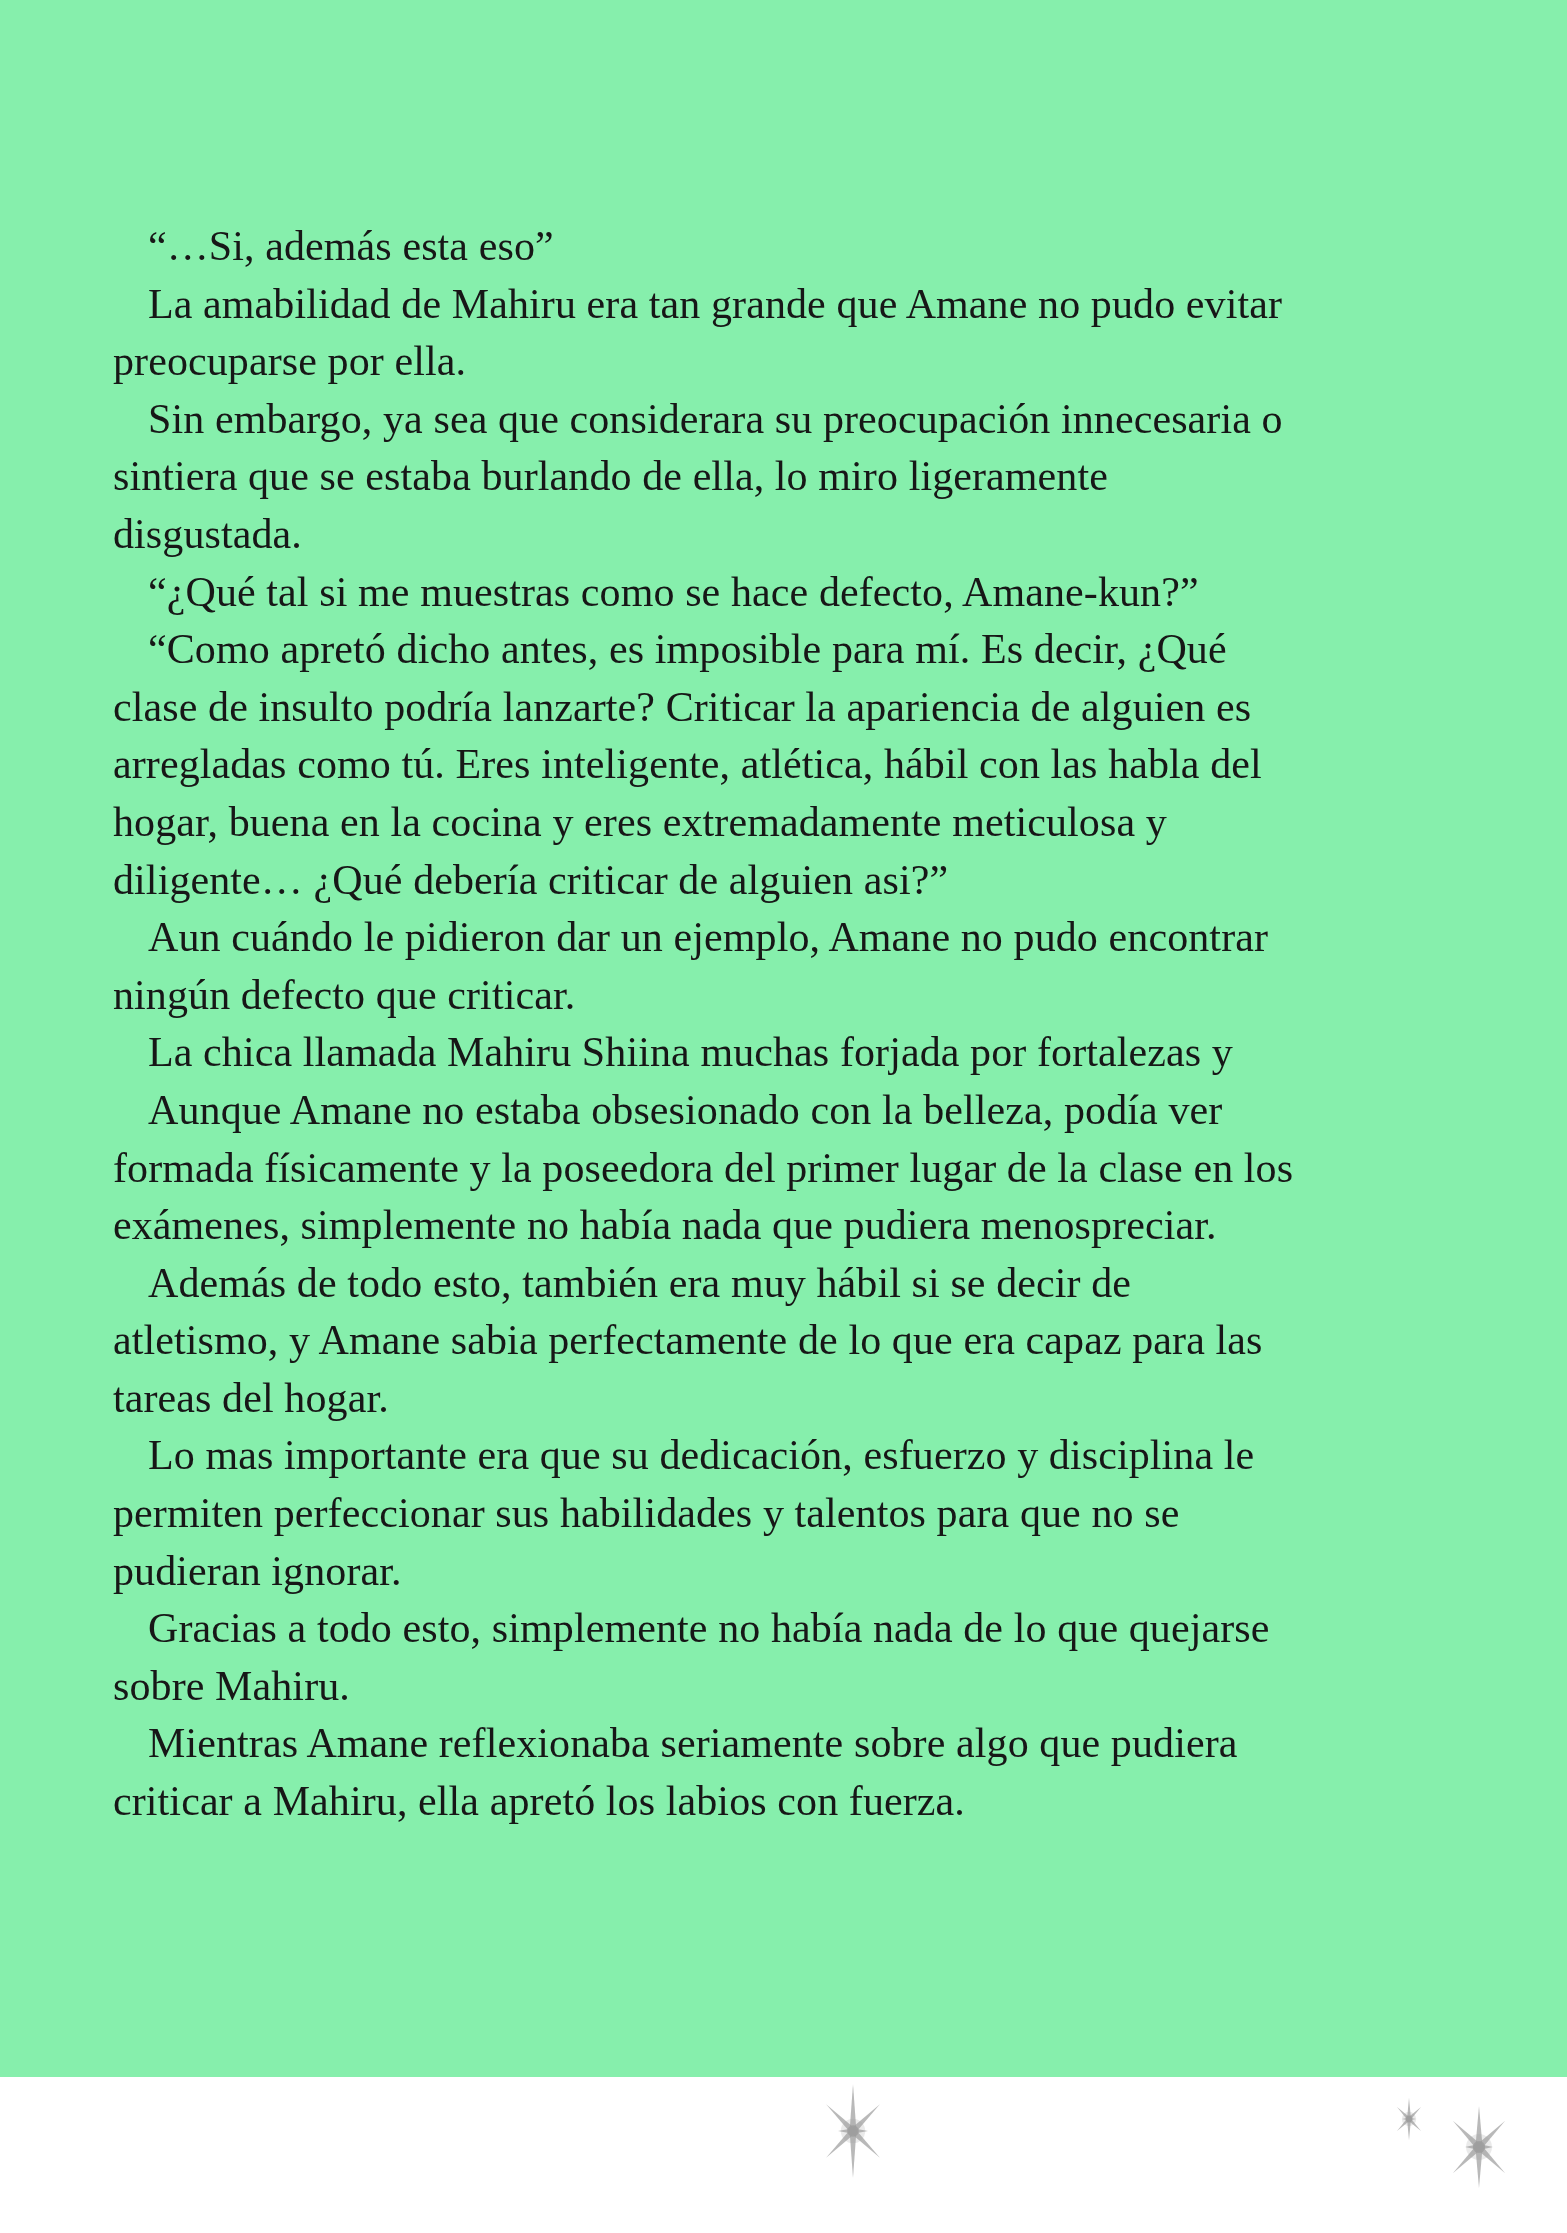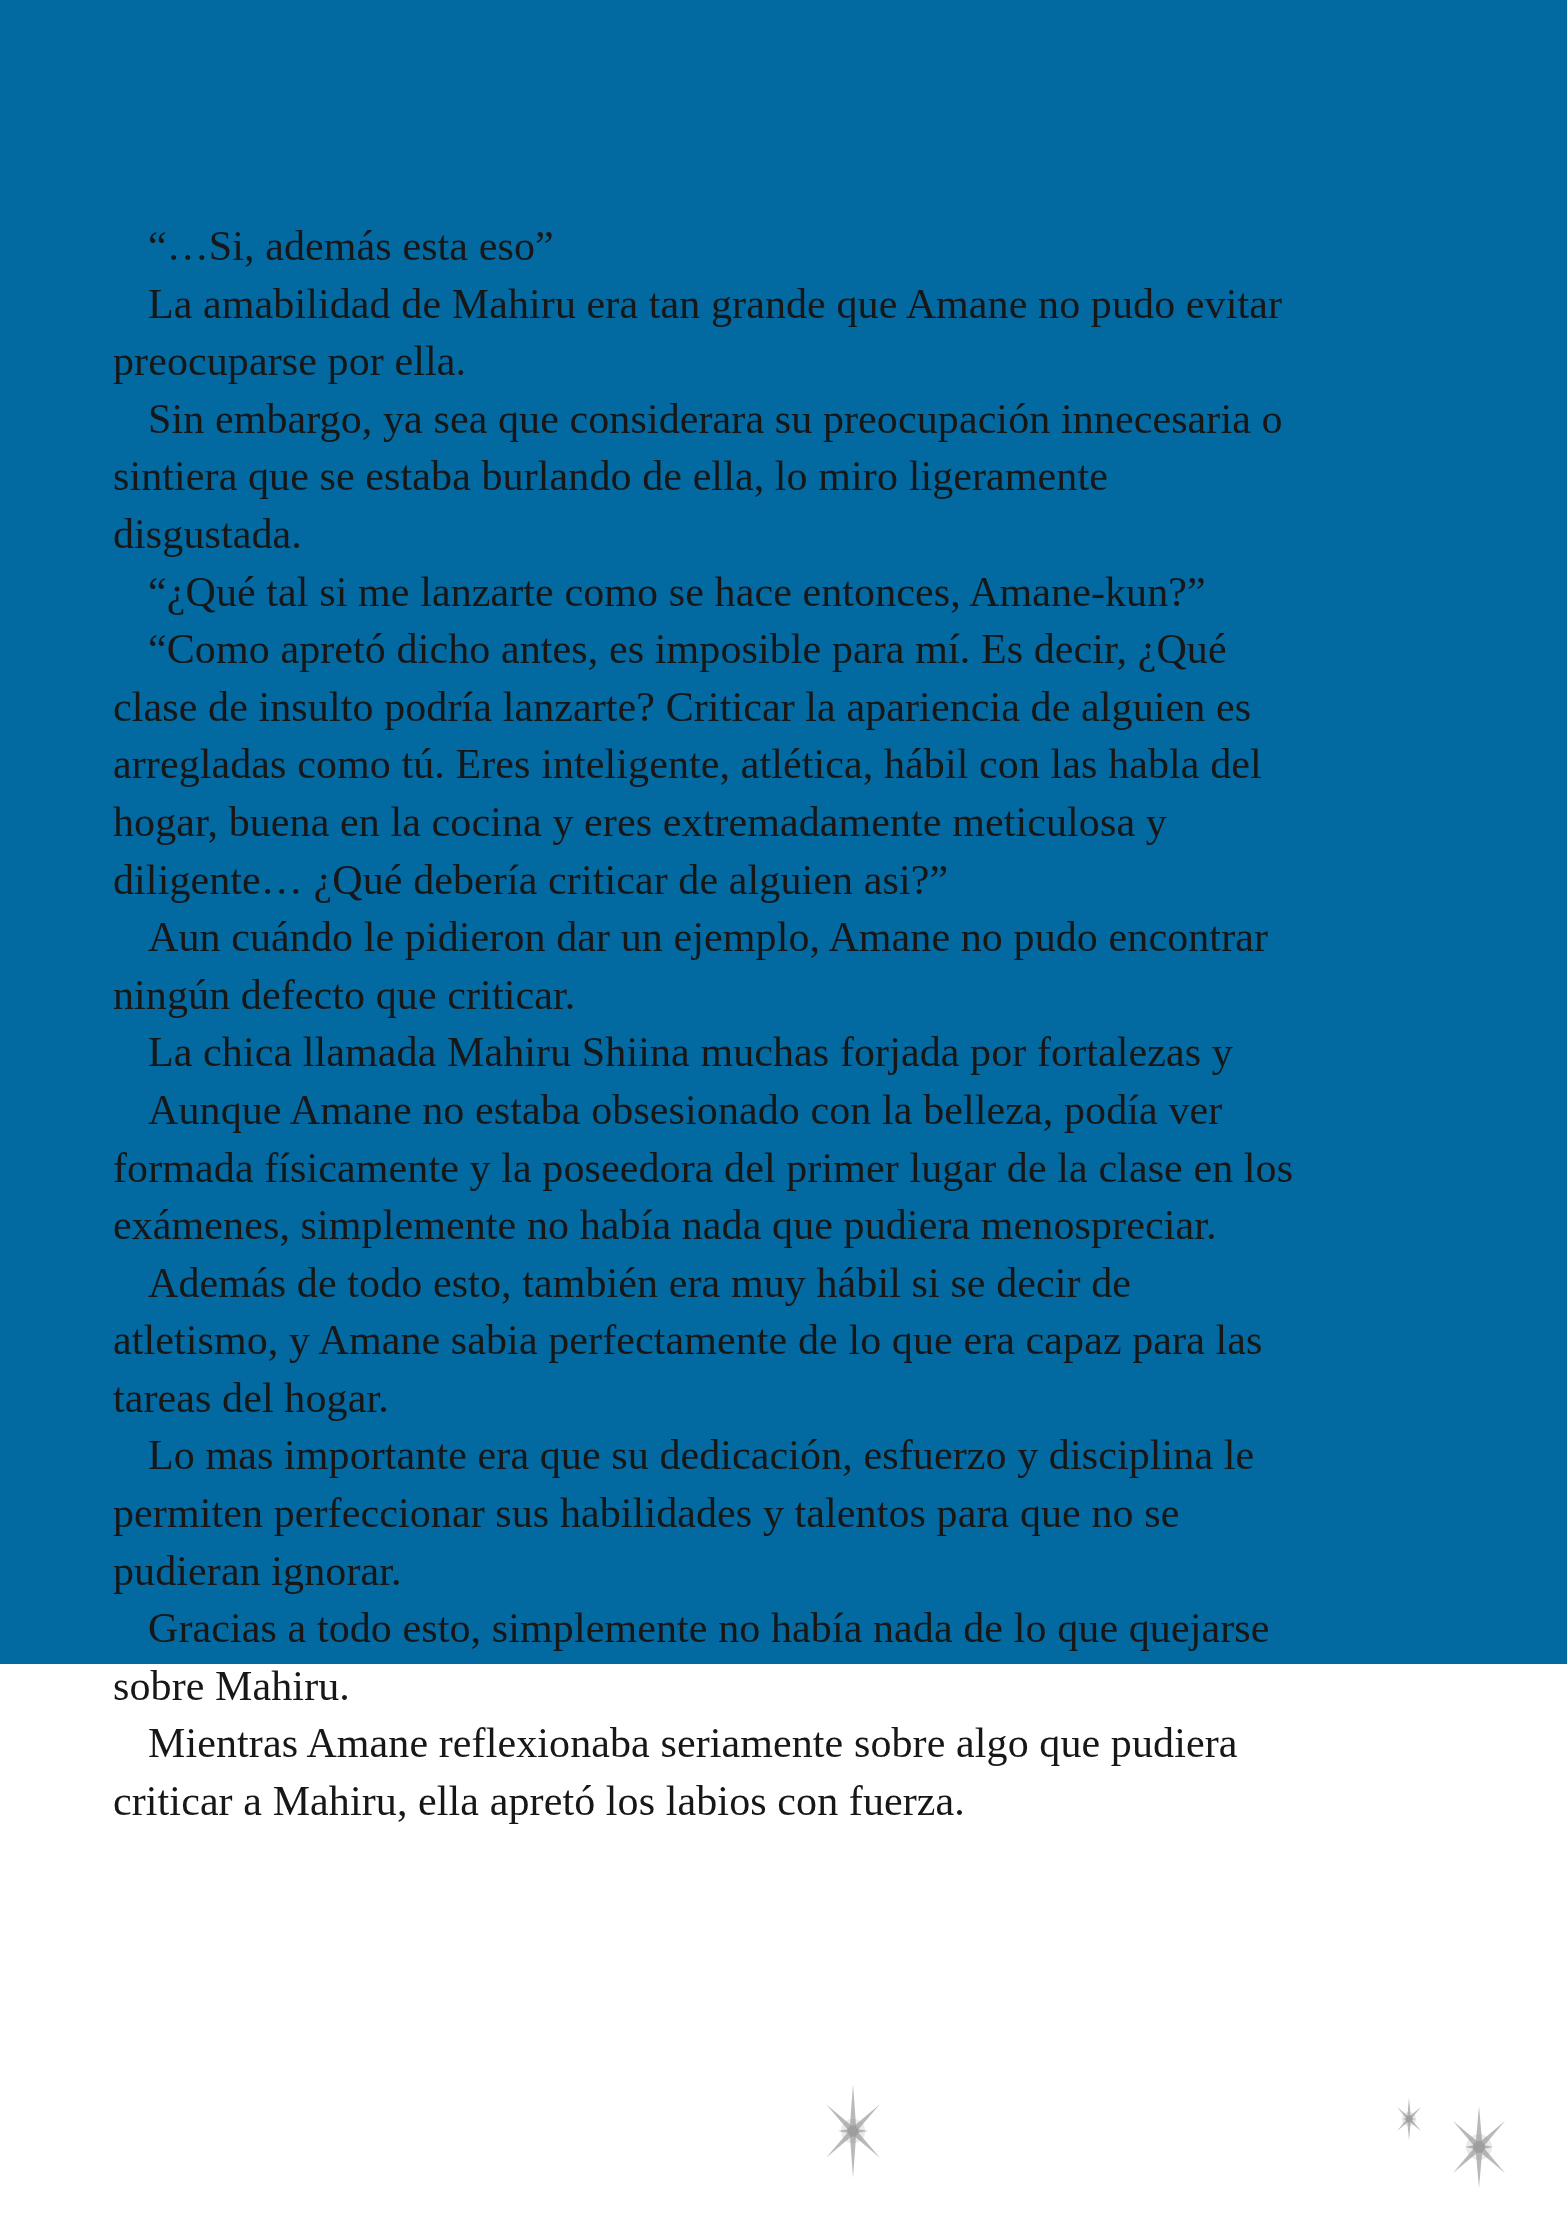--- a/index.html
+++ b/index.html
@@ -11,22 +11,22 @@
     width: 1567px;
     height: 2233px;
     position: relative;
     overflow: hidden;
     font-family: "Liberation Serif", "DejaVu Serif", serif;
   }
   .page {
     position: absolute;
     left: 0; top: 0;
     width: 1567px;
-    height: 1664px;
-    background: #0369a1;
+    height: 2077px;
+    background: #86efac;
   }
   .text-block {
     position: absolute;
     left: 113px;
     top: 218px;
     width: 1400px;
     font-size: 42px;
     line-height: 57.6px;
     color: #171717;
     letter-spacing: 0.1px;
@@ -58,21 +58,21 @@
       <div class="paragraph">
         <div class="text-line indent">La amabilidad de Mahiru era tan grande que Amane no pudo evitar</div>
         <div class="text-line">preocuparse por ella.</div>
       </div>
       <div class="paragraph">
         <div class="text-line indent">Sin embargo, ya sea que considerara su preocupación innecesaria o</div>
         <div class="text-line">sintiera que se estaba burlando de ella, lo miro ligeramente</div>
         <div class="text-line">disgustada.</div>
       </div>
       <div class="paragraph">
-        <div class="text-line indent">“¿Qué tal si me lanzarte como se hace entonces, Amane-kun?”</div>
+        <div class="text-line indent">“¿Qué tal si me muestras como se hace defecto, Amane-kun?”</div>
       </div>
       <div class="paragraph">
         <div class="text-line indent">“Como apretó dicho antes, es imposible para mí. Es decir, ¿Qué</div>
         <div class="text-line">clase de insulto podría lanzarte? Criticar la apariencia de alguien es</div>
         <div class="text-line">arregladas como tú. Eres inteligente, atlética, hábil con las habla del</div>
         <div class="text-line">hogar, buena en la cocina y eres extremadamente meticulosa y</div>
         <div class="text-line">diligente… ¿Qué debería criticar de alguien asi?”</div>
       </div>
       <div class="paragraph">
         <div class="text-line indent">Aun cuándo le pidieron dar un ejemplo, Amane no pudo encontrar</div>

